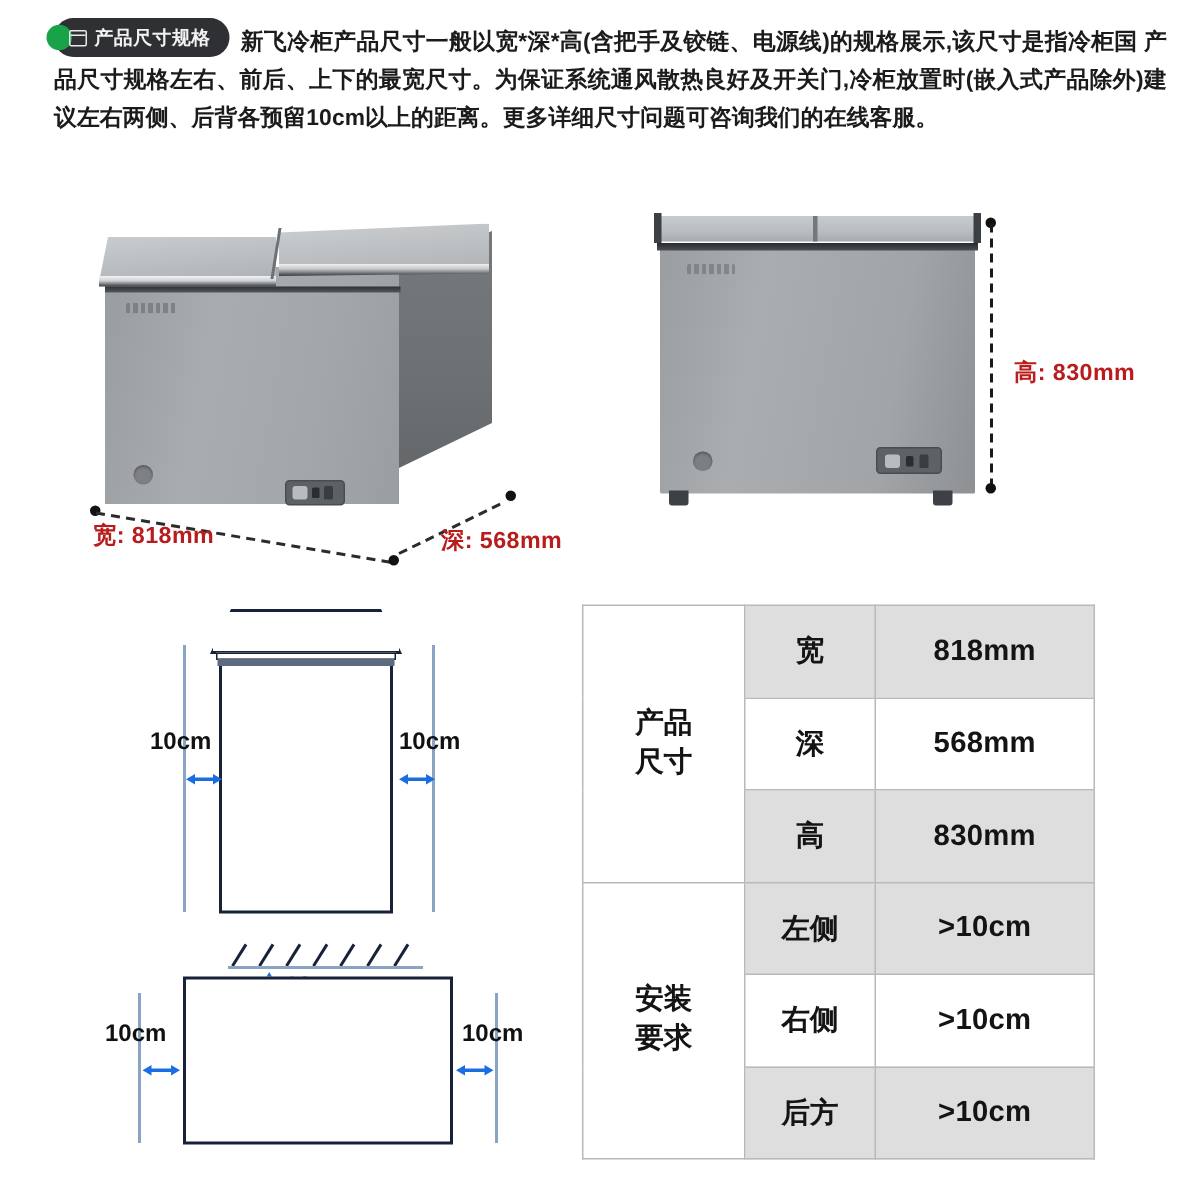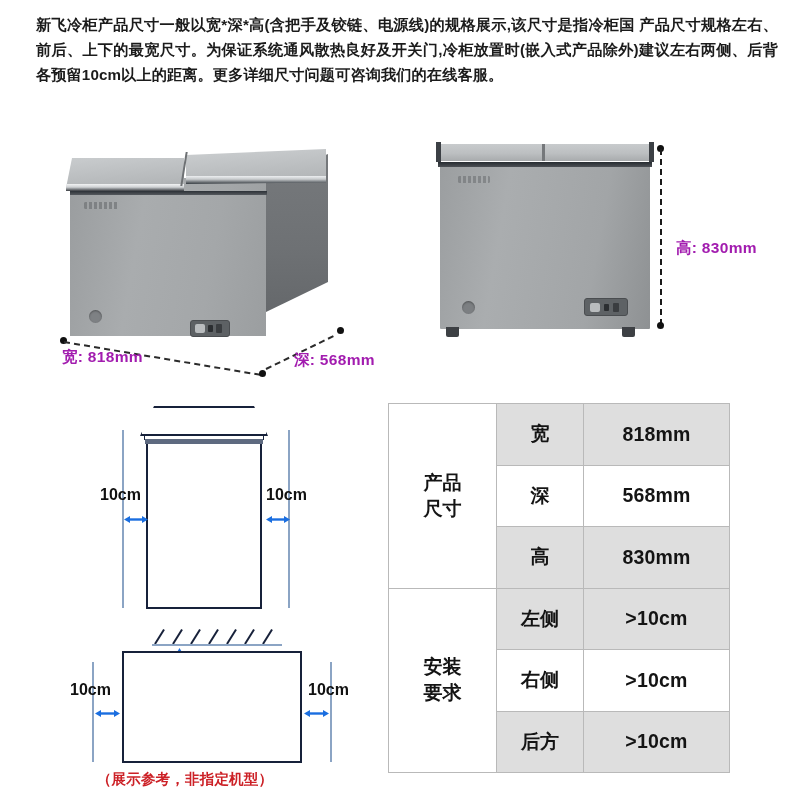--- a/index.html
+++ b/index.html
@@ -176,21 +176,21 @@
   #foot-l { left: 10px; }
   #foot-r { left: 186px; }
 
   
   .dim-dot { position: absolute; width: 7px; height: 7px; border-radius: 50%; background: #111; }
   .dim-line-h {
     position: absolute; height: 0; border-top: 2px dashed #2b2b2b; transform-origin: left center;
   }
   .dim-line-v { position: absolute; width: 0; border-left: 2px dashed #1a1a1a; }
   .dim-label {
-    position: absolute; font-size: 15.5px; font-weight: 700; color: #a21caf;
+    position: absolute; font-size: 15.5px; font-weight: 700; color: #b91c1c;
     white-space: nowrap; letter-spacing: .3px;
   }
 
   
   #clearance-area { position: absolute; left: 0; top: 396px; width: 370px; height: 404px; }
 
   .guide-v { position: absolute; width: 0; border-left: 2px solid #8ba4c4; }
   .arrow-h { position: absolute; height: 11px; }
   .cm-label { position: absolute; font-size: 16px; font-weight: 700; color: #111; white-space: nowrap; text-align: right; }
 
@@ -238,21 +238,24 @@
   .col-group { width: 105px; background: #fff; font-size: 19px; line-height: 26px; }
   .col-key   { width: 84px; font-size: 19px; }
   .col-val   { width: 143px; font-size: 19.5px; letter-spacing: .2px; }
   tr.shaded td.col-key, tr.shaded td.col-val { background: #dedede; }
   tr.plain  td.col-key, tr.plain  td.col-val { background: #ffffff; }
 </style>
 </head>
 <body>
 
 <div id="header-block">
-  <div id="desc-paragraph"><span id="desc-text">新飞冷柜产品尺寸一般以宽*深*高(含把手及铰链、电源线)的规格展示,该尺寸是指冷柜国 产品尺寸规格左右、前后、上下的最宽尺寸。为保证系统通风散热良好及开关门,冷柜放置时(嵌入式产品除外)建议左右两侧、后背各预留10cm以上的距离。更多详细尺寸问题可咨询我们的在线客服。</span></div>
+  <div id="desc-paragraph"><span id="badge">
+        <span class="badge-icon"></span>
+        <span id="badge-label">产品尺寸规格</span>
+      </span><span id="desc-text">新飞冷柜产品尺寸一般以宽*深*高(含把手及铰链、电源线)的规格展示,该尺寸是指冷柜国 产品尺寸规格左右、前后、上下的最宽尺寸。为保证系统通风散热良好及开关门,冷柜放置时(嵌入式产品除外)建议左右两侧、后背各预留10cm以上的距离。更多详细尺寸问题可咨询我们的在线客服。</span></div>
 </div>
 
 <div id="photo-area">
 
   <div id="freezer-persp">
     <div id="persp-side"></div>
     <div id="persp-body"></div>
     <div id="persp-darkline"></div>
     <div id="persp-lid-left"></div>
     <div id="persp-lid-right"></div>
@@ -359,21 +362,20 @@
     <line x1="3" y1="5.5" x2="22" y2="5.5" stroke="#1a6ee0" stroke-width="2.4"></line>
     <polygon points="0,5.5 6,2 6,9" fill="#1a6ee0"></polygon>
     <polygon points="25,5.5 19,2 19,9" fill="#1a6ee0"></polygon>
   </svg>
   <svg class="arrow-h" style="left:304px; top:312px; width:25px;" viewBox="0 0 25 11">
     <line x1="3" y1="5.5" x2="22" y2="5.5" stroke="#1a6ee0" stroke-width="2.4"></line>
     <polygon points="0,5.5 6,2 6,9" fill="#1a6ee0"></polygon>
     <polygon points="25,5.5 19,2 19,9" fill="#1a6ee0"></polygon>
   </svg>
 
-  <div id="caption-note">（展示参考，非指定机型）</div>
 </div>
 
 <table id="spec-table">
   <tbody>
     <tr class="shaded">
       <td class="col-group" rowspan="3">
         <div>产品</div>
         <div>尺寸</div>
       </td>
       <td class="col-key">宽</td>

